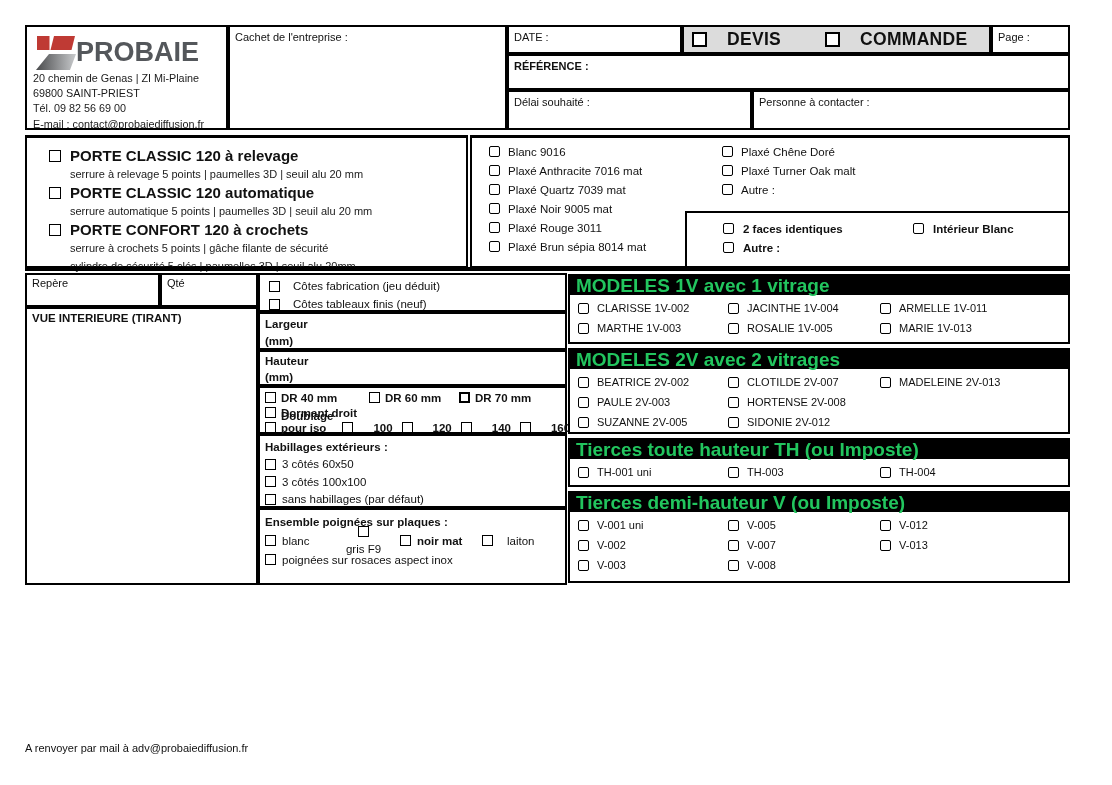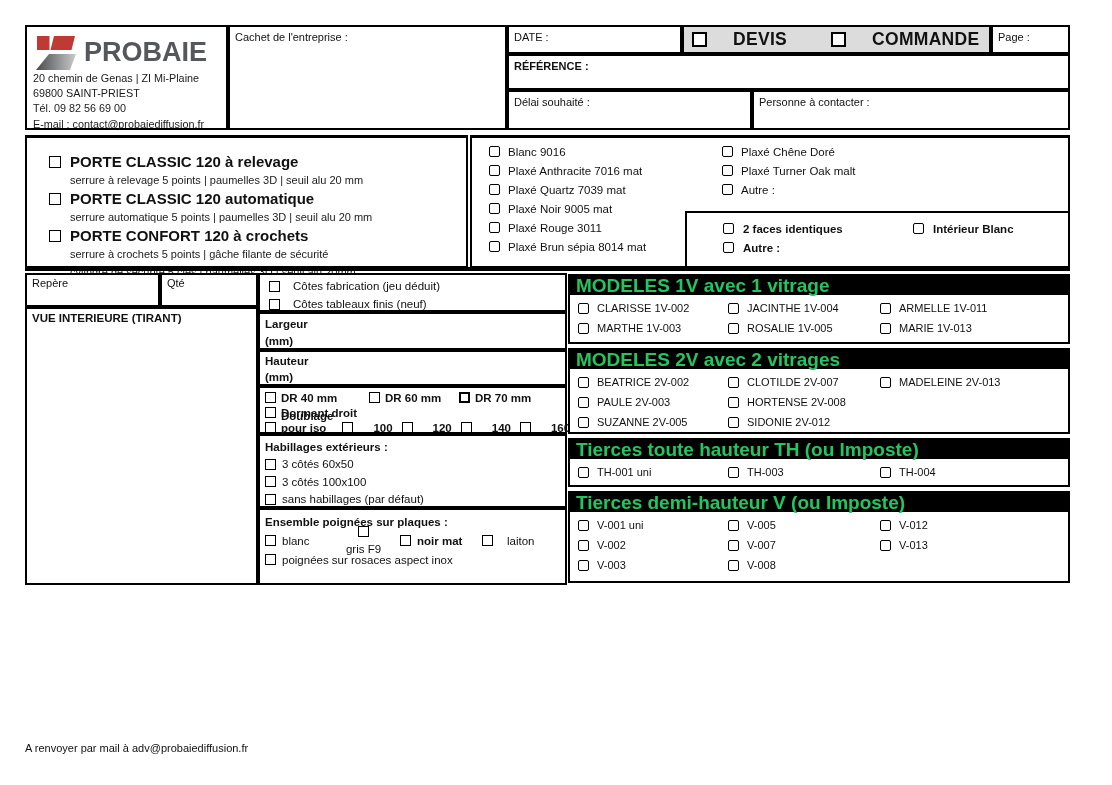--- a/index.html
+++ b/index.html
@@ -11,26 +11,26 @@
   #page { position:absolute; inset:0; background:#fff; }
   .box { position:absolute; border:2px solid #000; background:#fff; }
   .cb {
     display:inline-block; width:11px; height:11px; flex:none;
     border:1.5px solid #000; border-radius:2px; background:#fff;
   }
   .cb.big { width:15px; height:15px; border:2px solid #000; border-radius:0; }
   .cb.bold { border-width:2.5px; }
   .cb.sq { border-radius:0; }
   
-  .logo-row { display:flex; align-items:center; gap:8px; padding:7px 0 0 9px; height:44px; }
+  .logo-row { display:flex; align-items:center; padding:7px 0 0 9px; height:44px; }
   .brand { font-size:27px; font-weight:bold; color:#54575b; letter-spacing:0px; }
   .addr { padding-left:6px; font-size:10.8px; line-height:15.2px; color:#1a1a1a; }
   .cell-label { padding:4px 0 0 5px; font-size:11px; }
   .gray-cell { background:#dcdcdc; display:flex; align-items:center; gap:44px; padding-left:8px; }
-  .bigopt { display:flex; align-items:center; gap:26px; font-size:17.5px; font-weight:bold; letter-spacing:0.3px; }
+  .bigopt { display:flex; align-items:center; gap:20px; font-size:17.5px; font-weight:bold; letter-spacing:0.3px; }
   
   .porte-title-row { height:19px; display:flex; gap:9px; align-items:center; padding-left:22px; font-weight:bold; font-size:15px; }
   .porte-title-row .cb { width:12px; height:12px; border-radius:0; }
   .porte-sub { padding-left:43px; font-size:11px; height:18px; display:flex; align-items:center; color:#1a1a1a; }
   .opt-col { position:absolute; top:4px; }
   .opt-row { height:19px; display:flex; align-items:center; gap:8px; font-size:11.5px; }
   
   .mid-title { font-weight:bold; font-size:11.5px; }
   .cote-row { height:18px; display:flex; align-items:center; gap:13px; padding-left:9px; font-size:11.5px; }
   .dr-row { height:15px; display:flex; align-items:center; padding-left:5px; font-size:11.5px; font-weight:bold; }
@@ -106,21 +106,21 @@
   </div>
 
   <div class="box" style="left:507px; top:90px; width:245px; height:40px;">
     <div class="cell-label">Délai souhaité :</div>
   </div>
 
   <div class="box" style="left:752px; top:90px; width:318px; height:40px;">
     <div class="cell-label">Personne à contacter :</div>
   </div>
 
-  <div class="box" style="left:25px; top:135px; width:443px; height:133px; border-top-width:3px; padding-top:14px;">
+  <div class="box" style="left:25px; top:135px; width:443px; height:133px; border-top-width:3px; padding-top:8px;">
     <div class="porte-title-row">
       <span class="cb"></span>
       <span>PORTE CLASSIC 120 à relevage</span>
     </div>
     <div class="porte-sub">serrure à relevage 5 points | paumelles 3D | seuil alu 20 mm</div>
     <div class="porte-title-row">
       <span class="cb"></span>
       <span>PORTE CLASSIC 120 automatique</span>
     </div>
     <div class="porte-sub">serrure automatique 5 points | paumelles 3D | seuil alu 20 mm</div>

